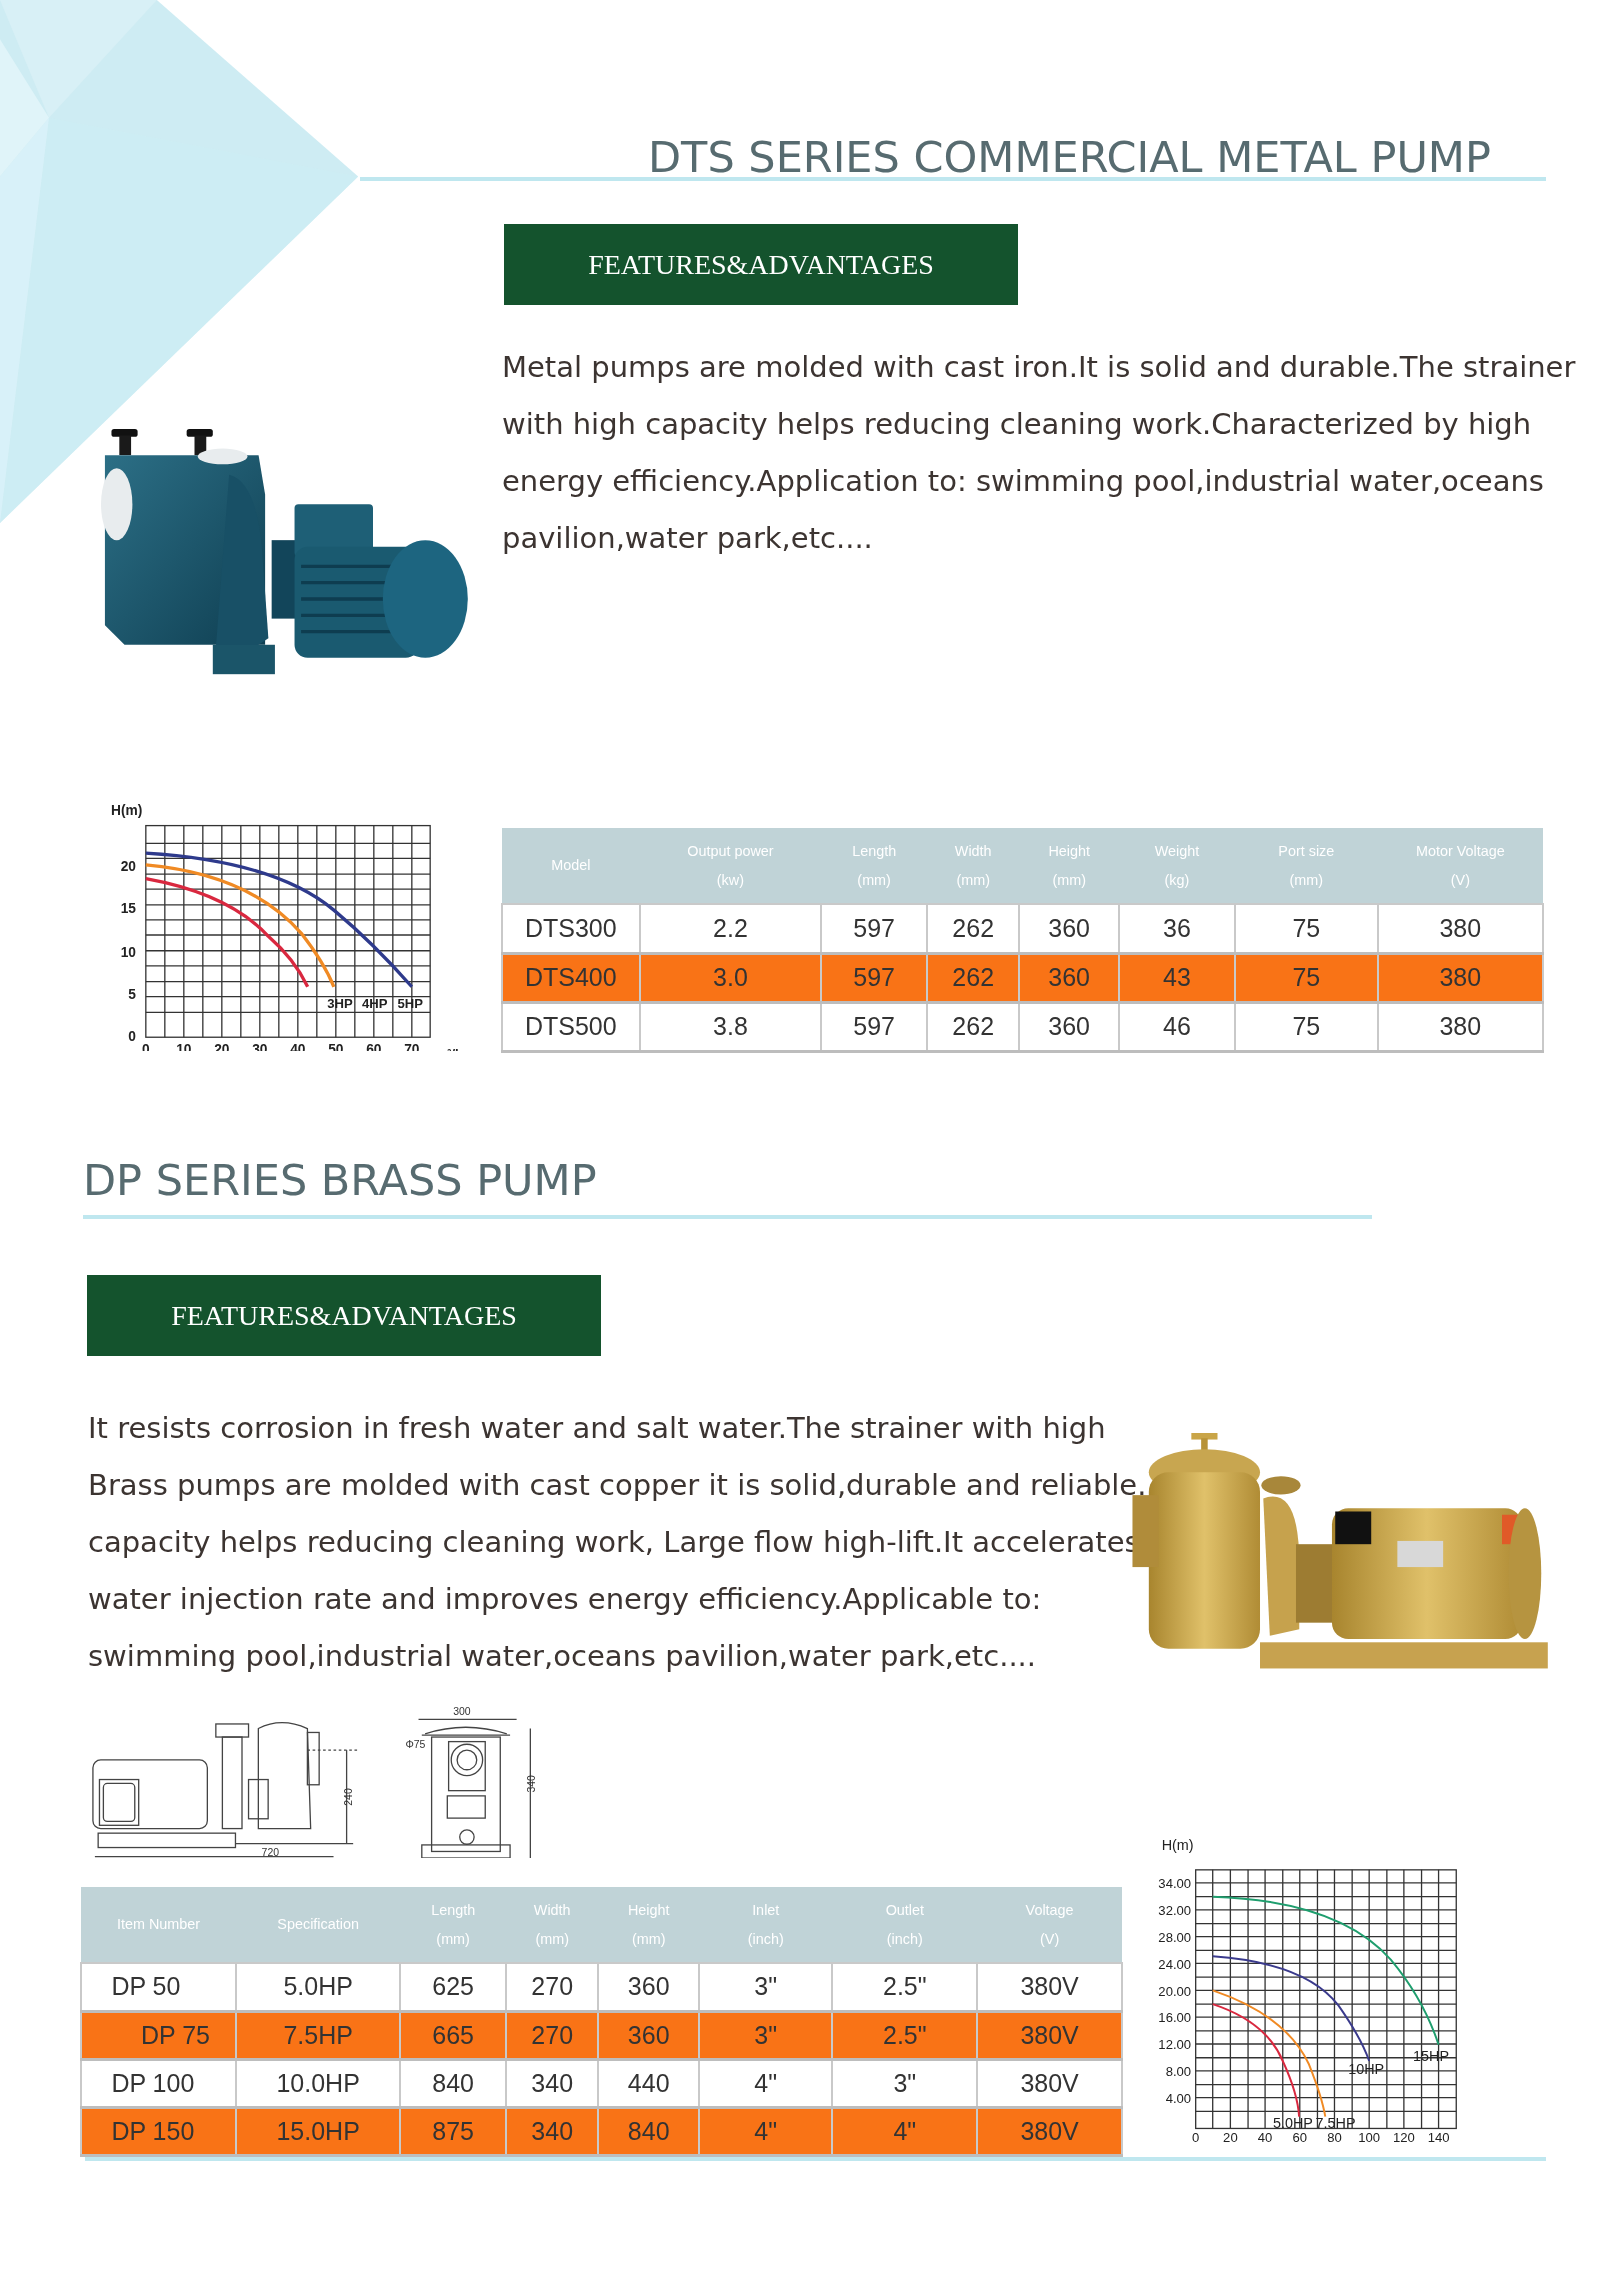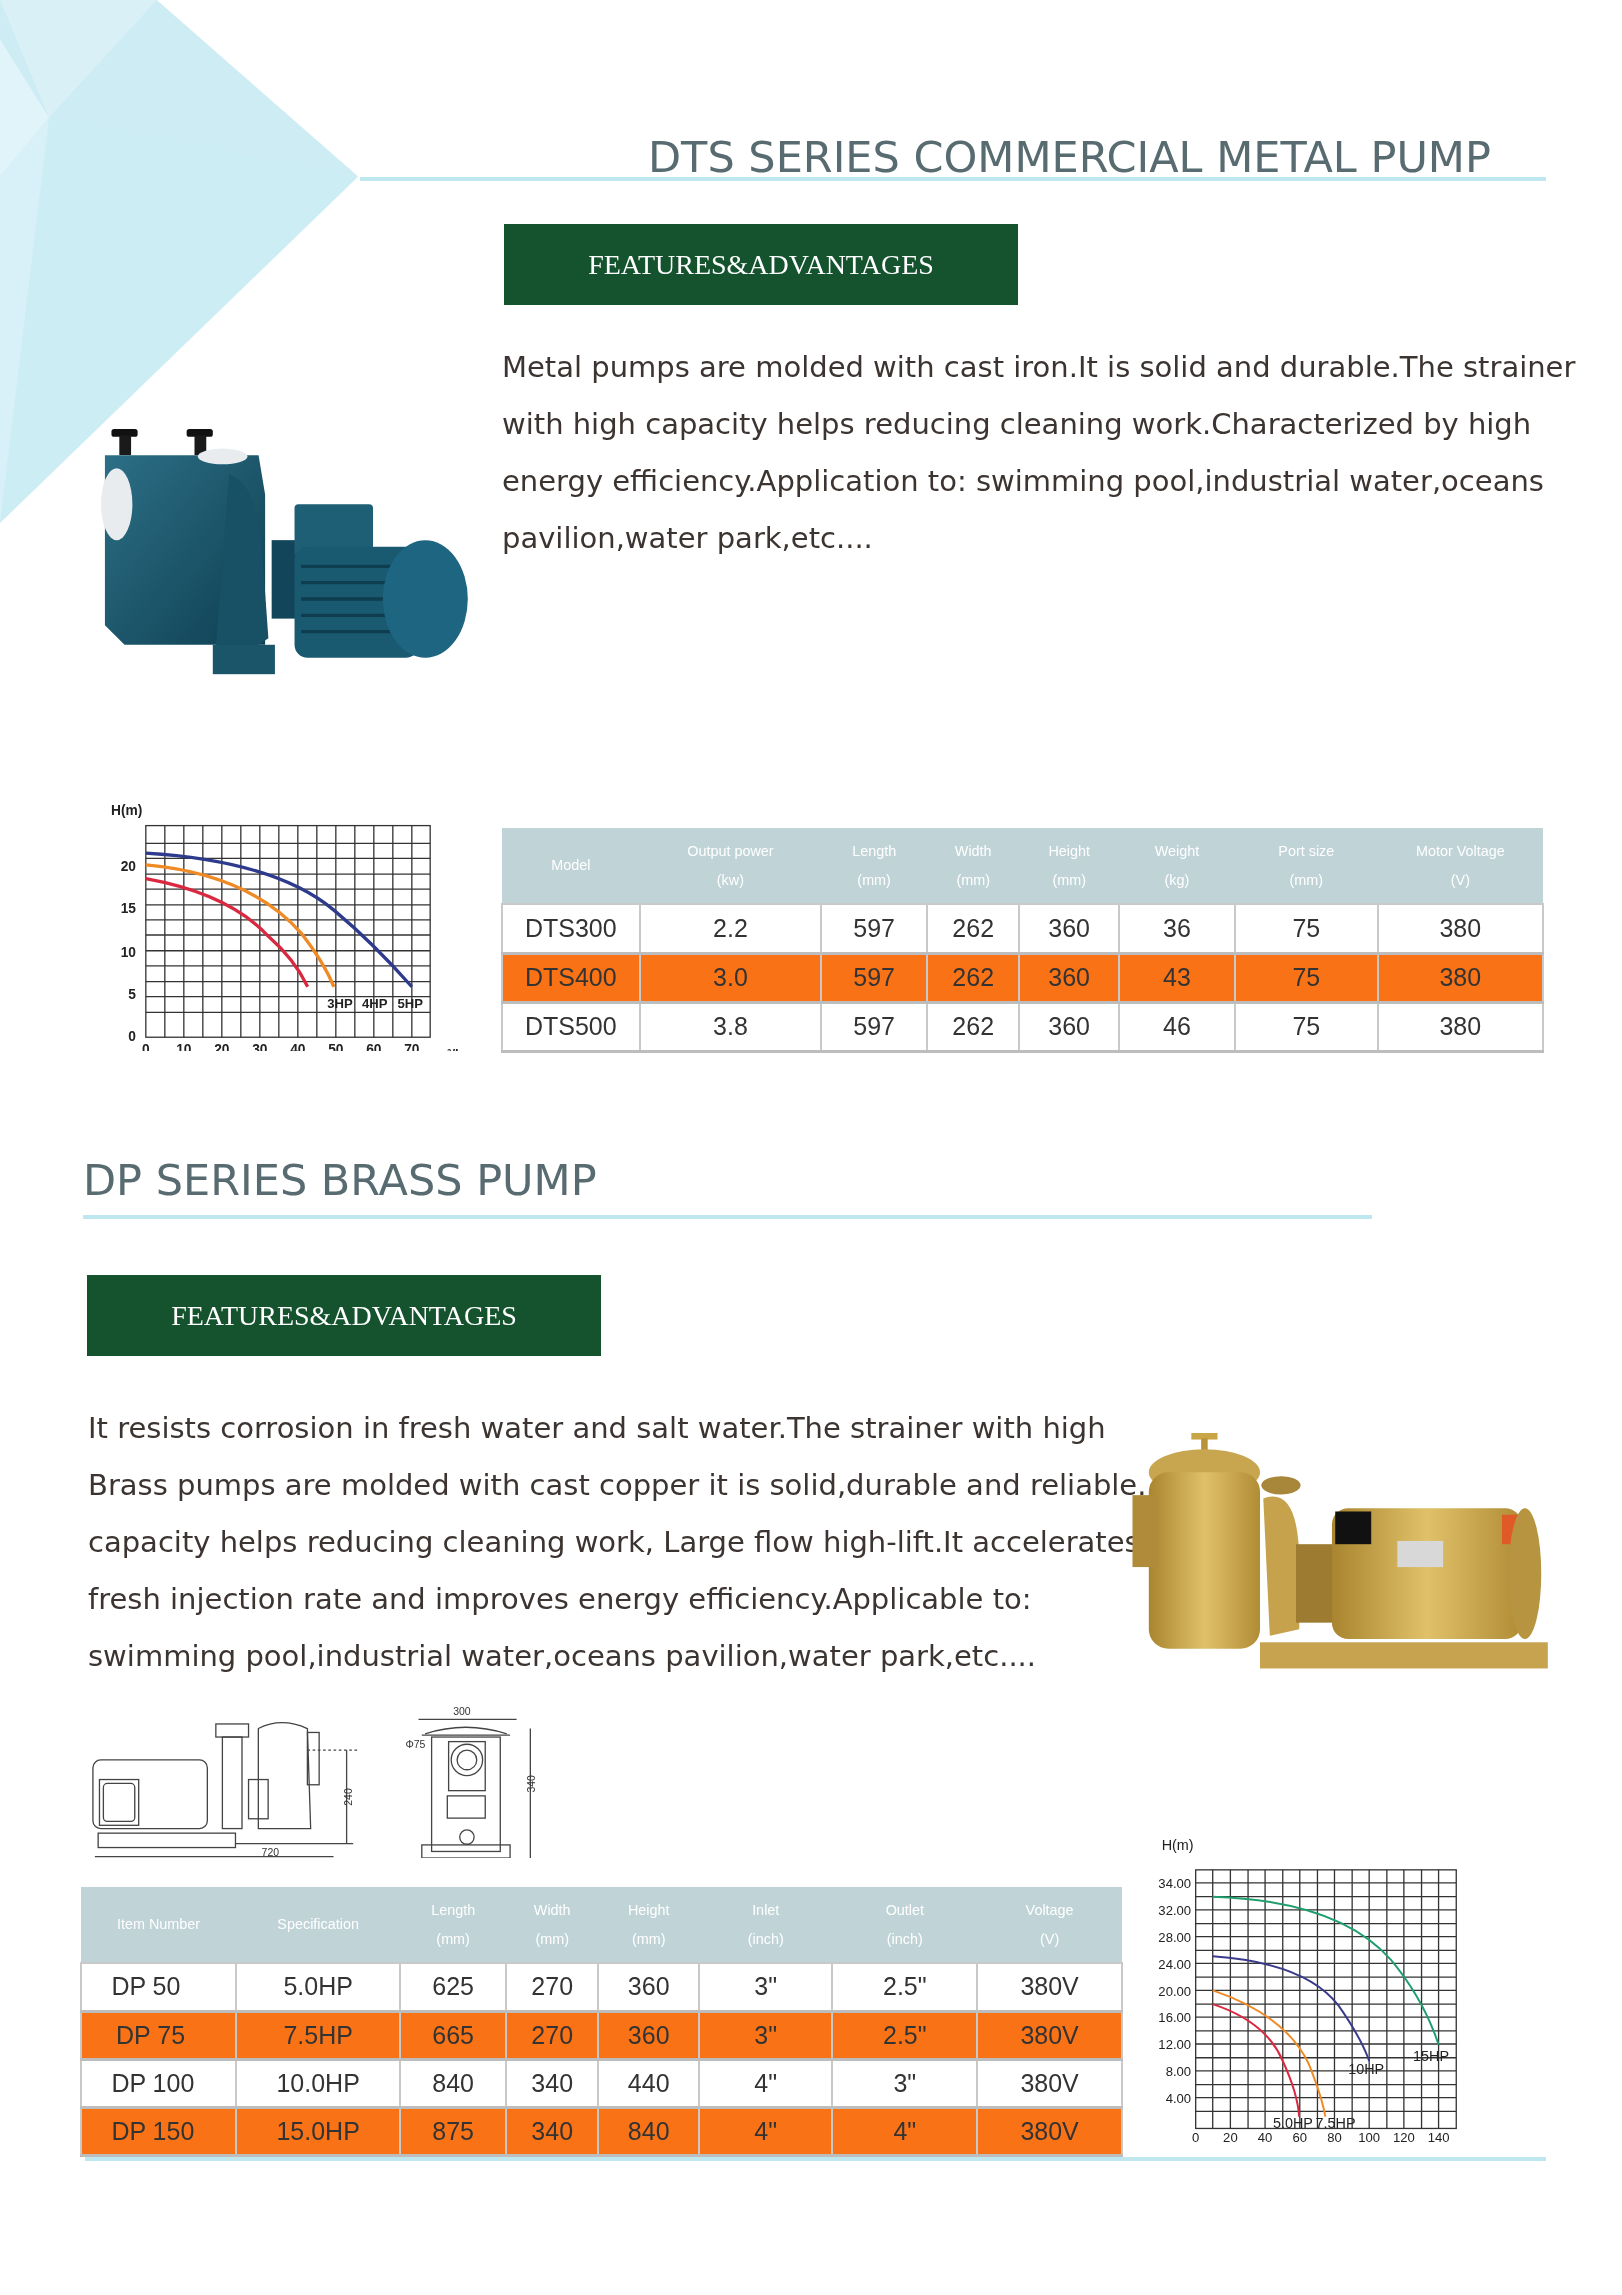--- a/index.html
+++ b/index.html
@@ -213,21 +213,21 @@
 
 <div class="title" style="left:83px;top:1155px;">DP SERIES BRASS PUMP</div>
 <div class="rule" style="left:83px;top:1215px;width:1289px;"></div>
 
 <div class="badge" style="left:87px;top:1275px;width:514px;height:81px;">FEATURES&amp;ADVANTAGES</div>
 
 <div class="para" style="left:88px;top:1400px;">
   <div>It resists corrosion in fresh water and salt water.The strainer with high</div>
   <div>Brass pumps are molded with cast copper it is solid,durable and reliable.</div>
   <div>capacity helps reducing cleaning work, Large flow high-lift.It accelerates</div>
-  <div>fresh injection rate and improves energy efficiency.Applicable to:</div>
+  <div>water injection rate and improves energy efficiency.Applicable to:</div>
   <div>swimming pool,industrial water,oceans pavilion,water park,etc....</div>
 </div>
 
 <svg class="abs" style="left:1129px;top:1433px" width="419" height="242" viewBox="0 0 640 370">
   <defs>
     <linearGradient id="br" x1="0" y1="0" x2="1" y2="0">
       <stop offset="0" stop-color="#a8852e"></stop>
         <stop offset="0.5" stop-color="#e0c16a"></stop>
         <stop offset="1" stop-color="#b08c35"></stop>
     </linearGradient>
@@ -325,21 +325,21 @@
       <td style="text-align:left;padding-left:29.4px">DP 50</td>
         <td>5.0HP</td>
         <td>625</td>
         <td>270</td>
         <td>360</td>
         <td>3"</td>
         <td>2.5"</td>
         <td>380V</td>
     </tr>
     <tr class="even" style="height:48px;">
-      <td style="text-align:left;padding-left:34px">DP 75</td>
+      <td style="text-align:center;padding-left:34px">DP 75</td>
         <td>7.5HP</td>
         <td>665</td>
         <td>270</td>
         <td>360</td>
         <td>3"</td>
         <td>2.5"</td>
         <td>380V</td>
     </tr>
     <tr class="odd" style="height:48px;">
       <td style="text-align:left;padding-left:29.4px">DP 100</td>

